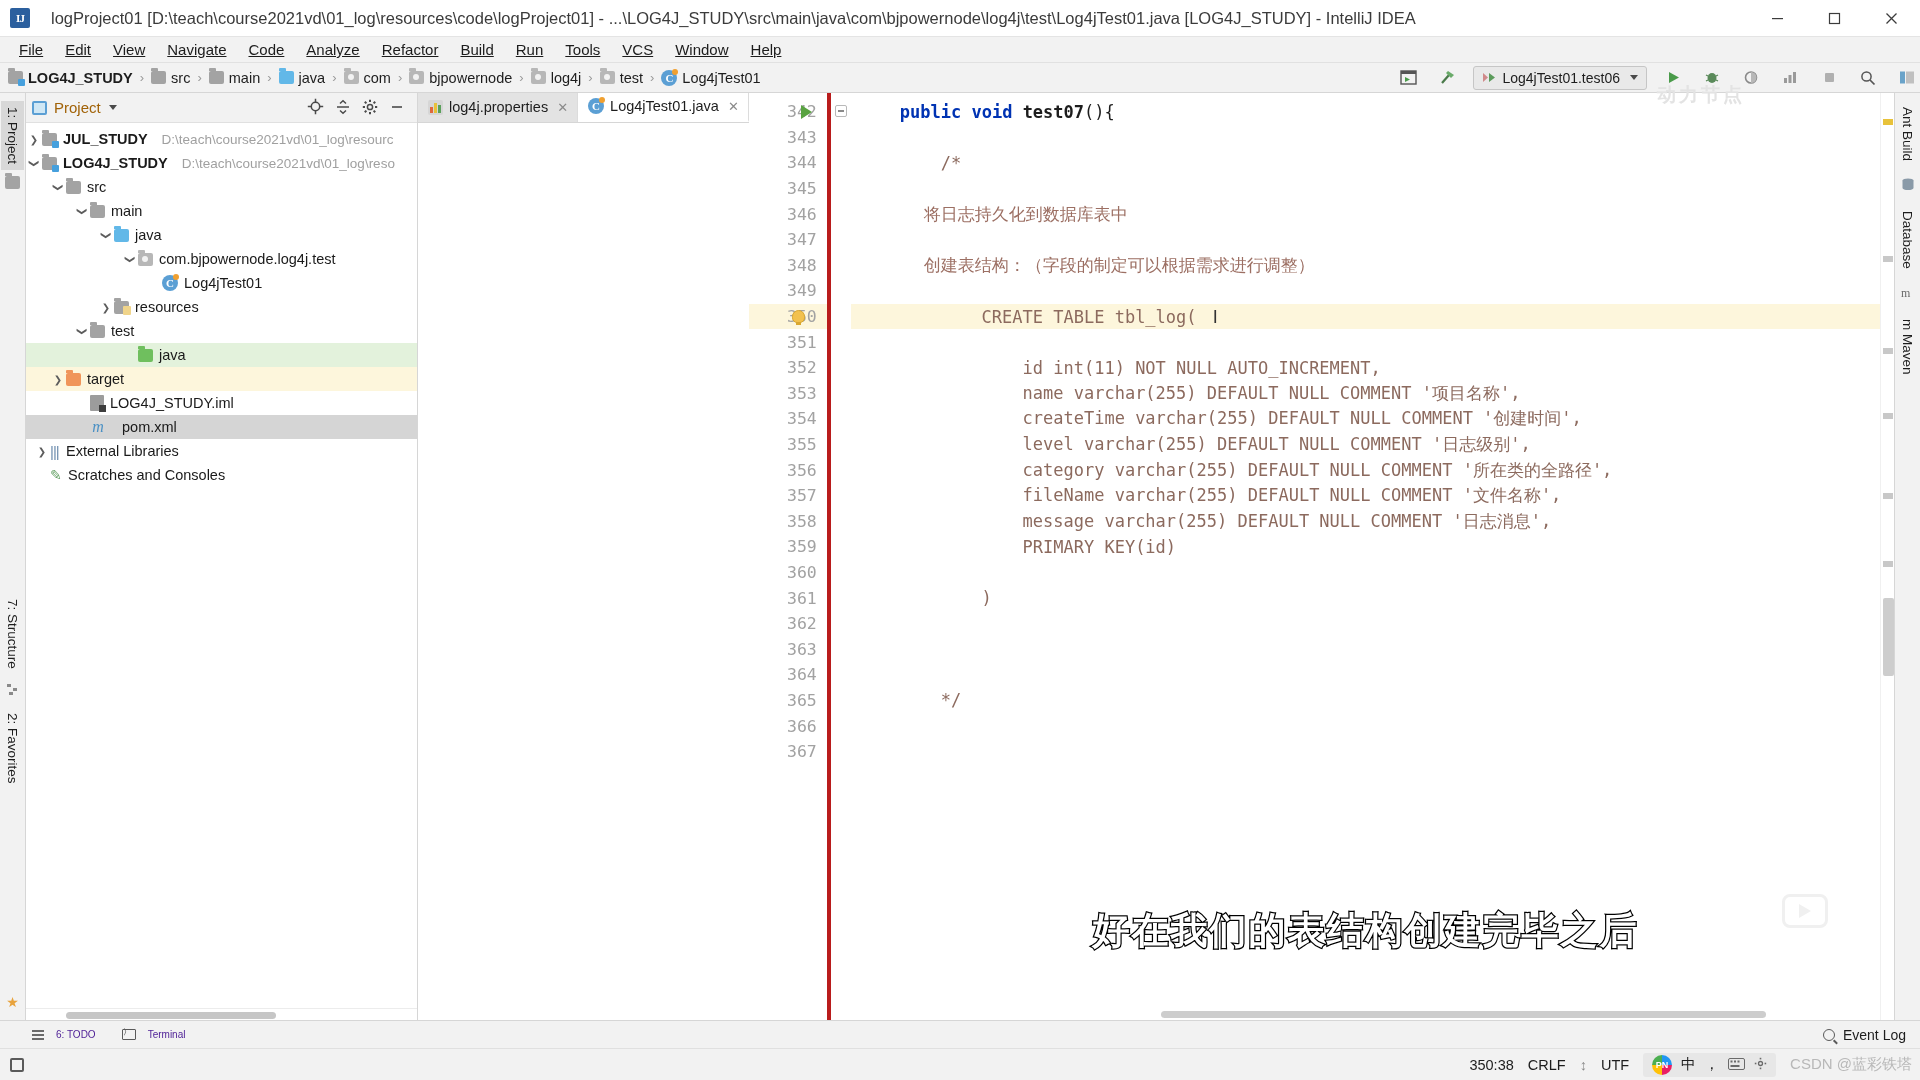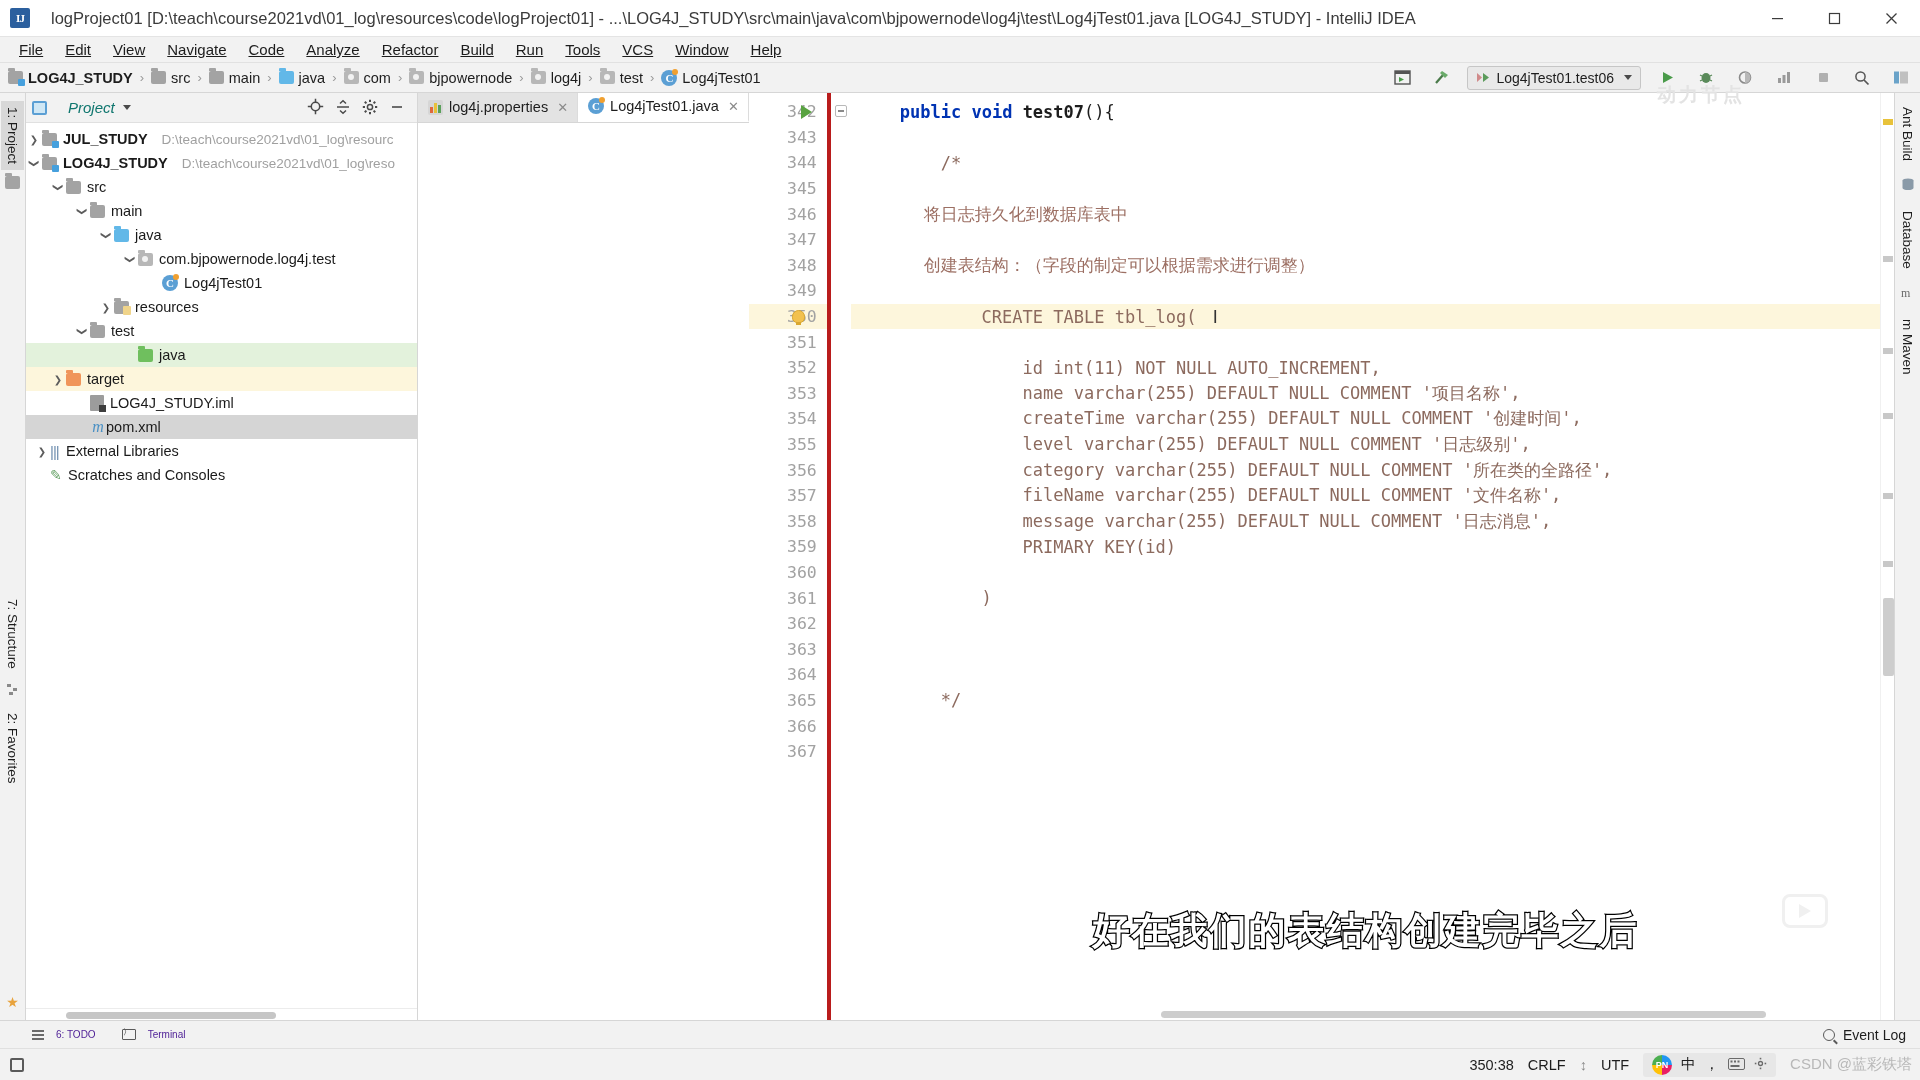--- a/index.html
+++ b/index.html
@@ -109,21 +109,21 @@
     color: #fff; font-size: 11px; font-weight: bold;
     display: flex; align-items: center; justify-content: center;
     font-family: "Liberation Serif", serif;
   }
   .class-ico::after {
     content:""; position:absolute; right:-1px; top:-1px;
     width:6px;height:6px;background:#f0a030;border-radius:50%;
   }
   .nav-right {
     margin-left: auto; display: flex; align-items: center;
-    padding-right: 6px; gap: 13px;
+    gap: 13px;
   }
   .nav-icon-btn {
     width: 26px; height: 24px;
     display: flex; align-items: center; justify-content: center;
   }
   .runcfg {
     display: flex; align-items: center; gap: 6px;
     height: 24px; padding: 0 8px;
     background: #e9e9e9; border: 1px solid #c6c6c6; border-radius: 3px;
     font-size: 14px; color: #1d1d1d; white-space: nowrap;
@@ -166,21 +166,21 @@
     width: 392px; background: #ffffff;
     display: flex; flex-direction: column;
     border-right: 1px solid #d6d6d6;
     min-width: 0;
   }
   .pp-header {
     height: 30px; min-height: 30px; background: #f2f2f2;
     display: flex; align-items: center; padding: 0 6px;
     border-bottom: 1px solid #e0e0e0;
   }
-  .pp-title { font-size: 15px; color: #0f766e; margin-left: 21px; font-style: italic; }
+  .pp-title { font-size: 15px; color: #a16207; margin-left: 7px; }
   .pp-sq {
     width: 15px; height: 14px; border: 2px solid #5b9fd4; background:#cfe7f5;
     border-radius: 2px; flex-shrink: 0;
   }
   .caret-dn {
     width:0;height:0;border-left:4px solid transparent;border-right:4px solid transparent;
     border-top:5px solid #4a4a4a; margin-left:8px;
   }
   .pp-tools { margin-left: auto; display: flex; align-items: center; gap: 11px; padding-right: 6px;}
   .tool-ico { color: #4a4a4a; font-size: 15px; line-height: 1; }
@@ -659,21 +659,21 @@
           <span class="tlabel">target</span>
         </div>
 
         <div class="trow" style="padding-left:64px">
           <span class="iml-ico"></span>
           <span class="tlabel">LOG4J_STUDY.iml</span>
         </div>
 
         <div class="trow sel-gray" style="padding-left:64px">
           <span class="m-ico">m</span>
-          <span class="tlabel" style="margin-left:0">pom.xml</span>
+          <span class="tlabel" style="margin-left:16px">pom.xml</span>
         </div>
 
         <div class="trow" style="padding-left:8px">
           <span class="arrow r"></span>
           <span class="lib-ico">|||</span>
           <span class="tlabel" style="margin-left:0">External Libraries</span>
         </div>
 
         <div class="trow" style="padding-left:24px">
           <span class="scratch-ico">✎</span>

